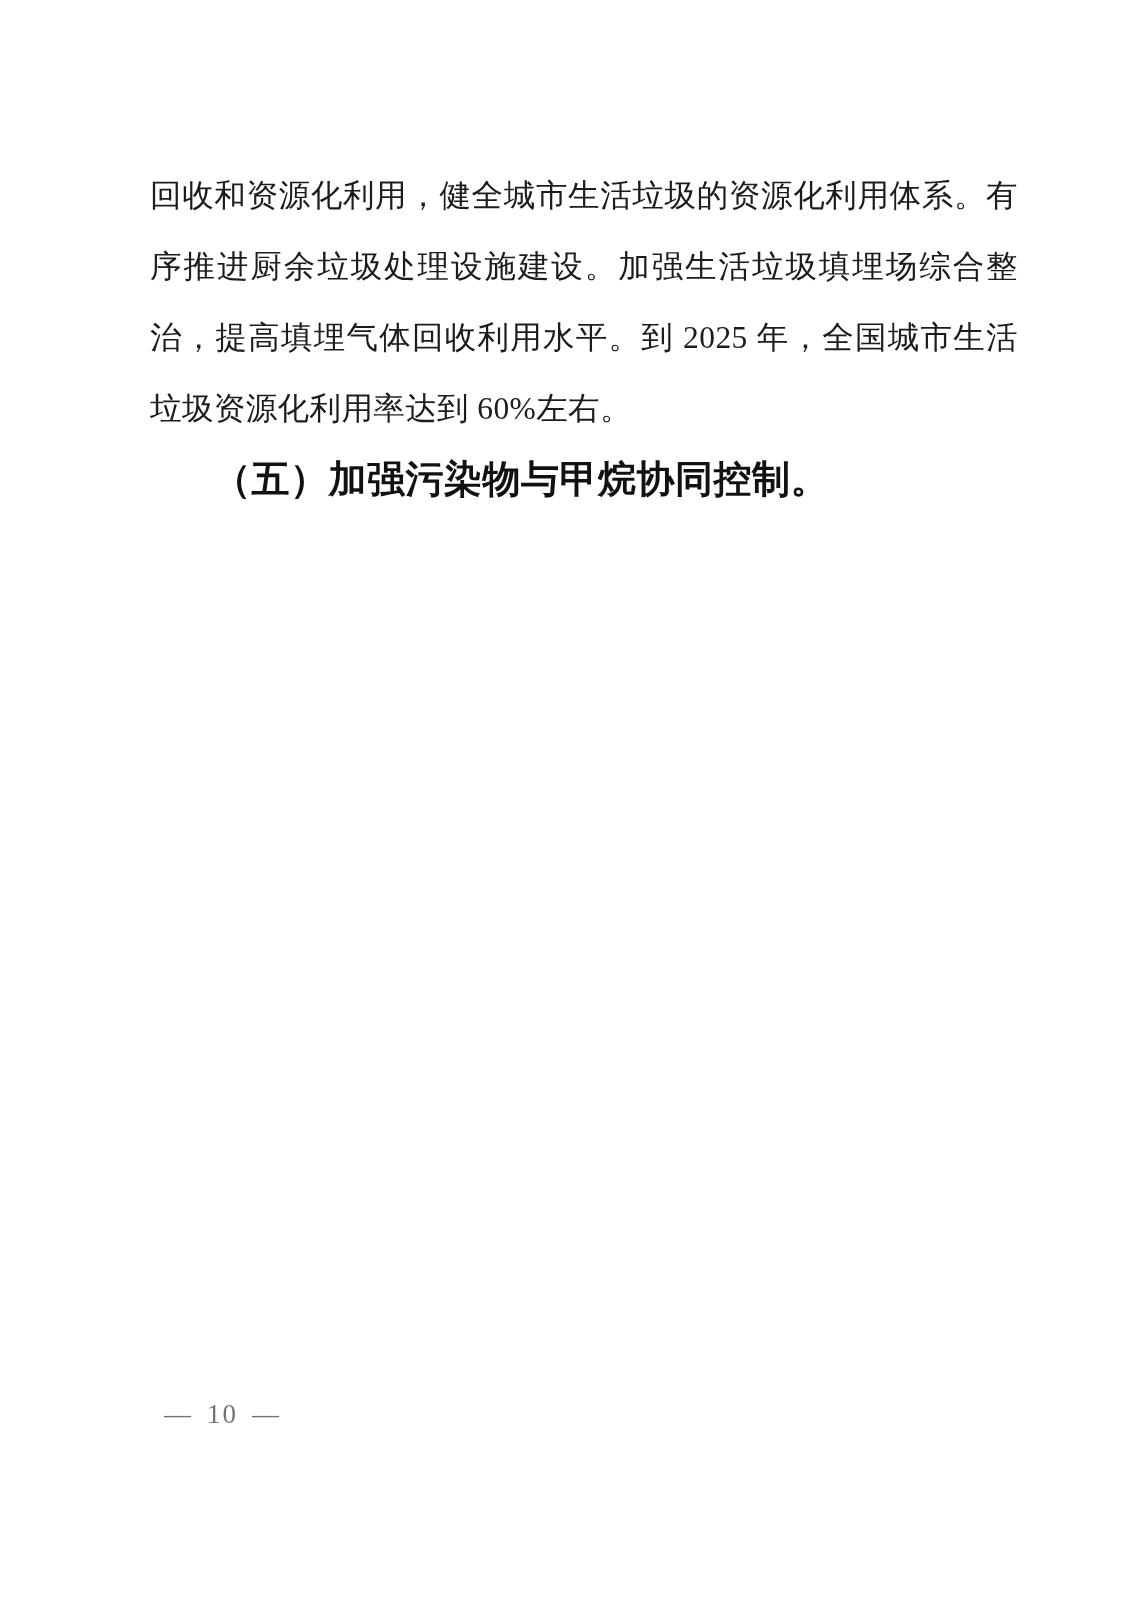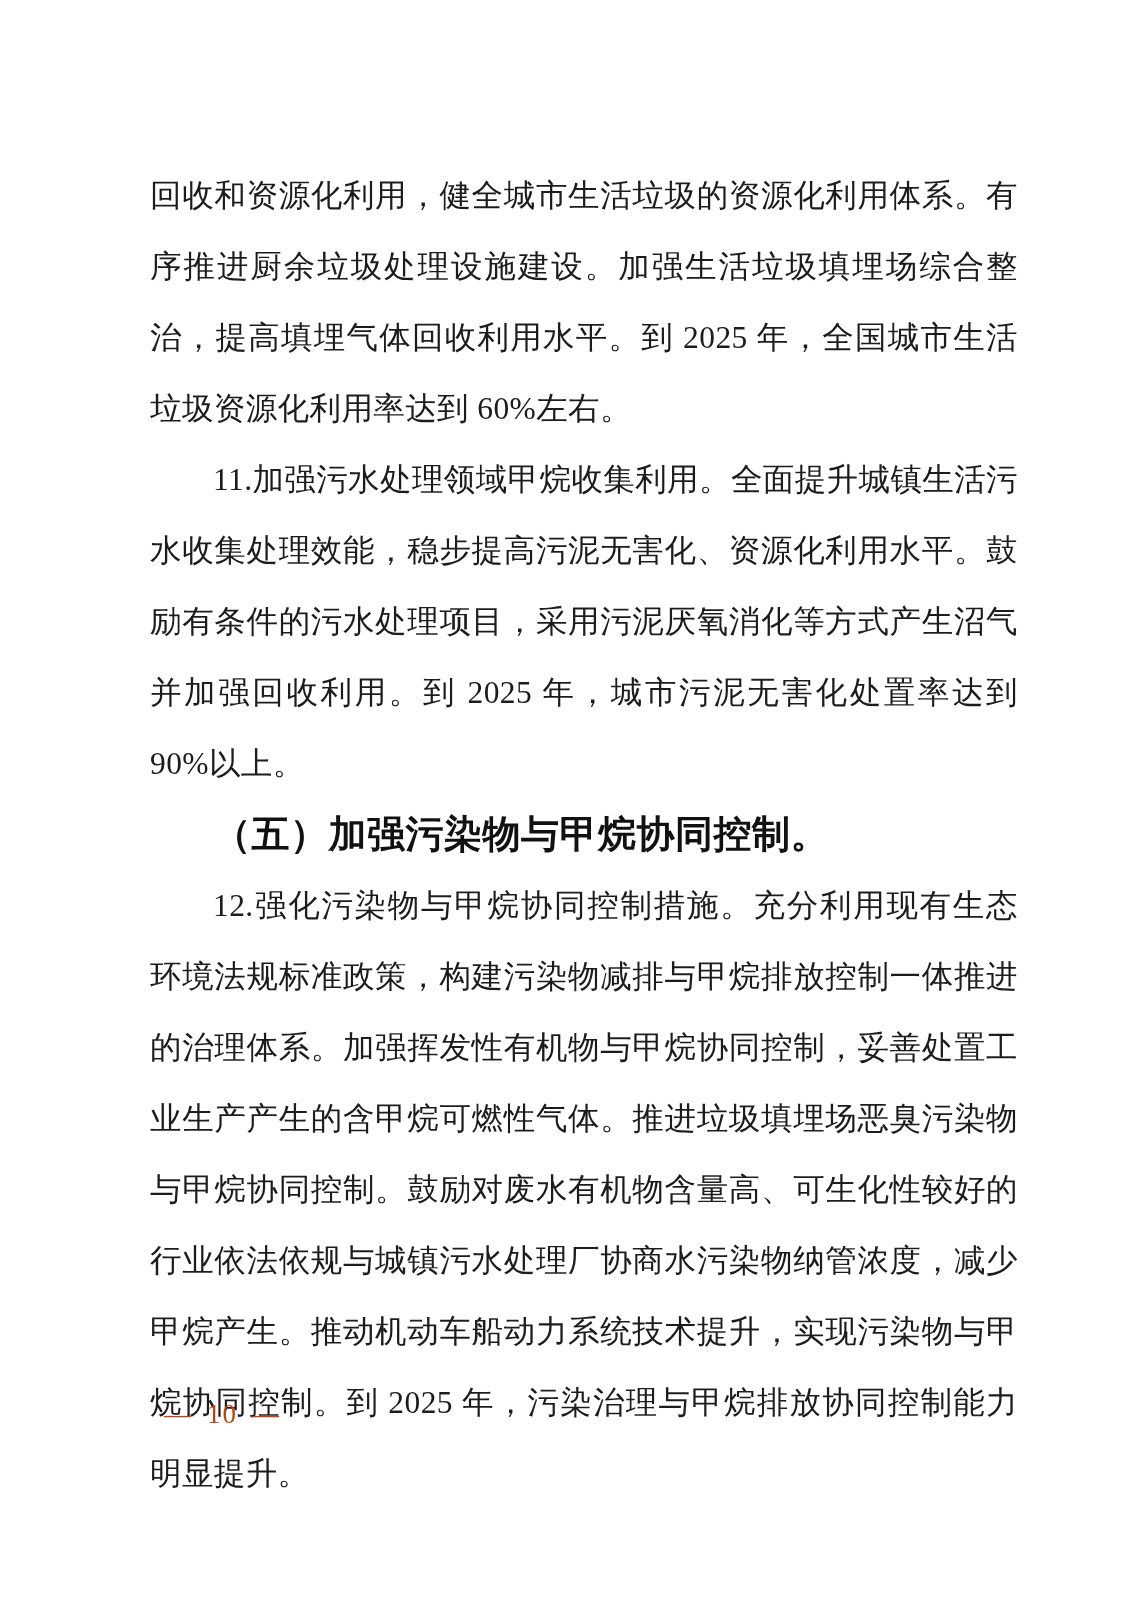--- a/index.html
+++ b/index.html
@@ -49,34 +49,32 @@
     color: #111111;
   }
   .footer {
     position: absolute;
     left: 150px;
     bottom: 170px;
     width: 831px;
     text-align: left;
     font-size: 27px;
     letter-spacing: 2px;
-    color: #c2410c;
+    color: #737373;
   }
   .footer .dash {
     display: inline-block;
     padding: 0 14px;
   }
 </style>
 </head>
 <body>
 
 <div class="page">
   <div class="body-text">
     <p class="para">回收和资源化利用，健全城市生活垃圾的资源化利用体系。有序推进厨余垃圾处理设施建设。加强生活垃圾填埋场综合整治，提高填埋气体回收利用水平。到 2025 年，全国城市生活垃圾资源化利用率达到 60%左右。</p>
-    <p class="para indent">11.加强污水处理领域甲烷收集利用。全面提升城镇生活污水收集处理效能，稳步提高污泥无害化、资源化利用水平。鼓励有条件的污水处理项目，采用污泥厌氧消化等方式产生沼气并加强回收利用。到 2025 年，城市污泥无害化处置率达到 90%以上。</p>
     <p class="heading">（五）加强污染物与甲烷协同控制。</p>
-    <p class="para indent">12.强化污染物与甲烷协同控制措施。充分利用现有生态环境法规标准政策，构建污染物减排与甲烷排放控制一体推进的治理体系。加强挥发性有机物与甲烷协同控制，妥善处置工业生产产生的含甲烷可燃性气体。推进垃圾填埋场恶臭污染物与甲烷协同控制。鼓励对废水有机物含量高、可生化性较好的行业依法依规与城镇污水处理厂协商水污染物纳管浓度，减少甲烷产生。推动机动车船动力系统技术提升，实现污染物与甲烷协同控制。到 2025 年，污染治理与甲烷排放协同控制能力明显提升。</p>
   </div>
 
   <div class="footer">
     <span class="dash">—</span><span>10</span><span class="dash">—</span>
   </div>
 </div>
 
 </body></html>

